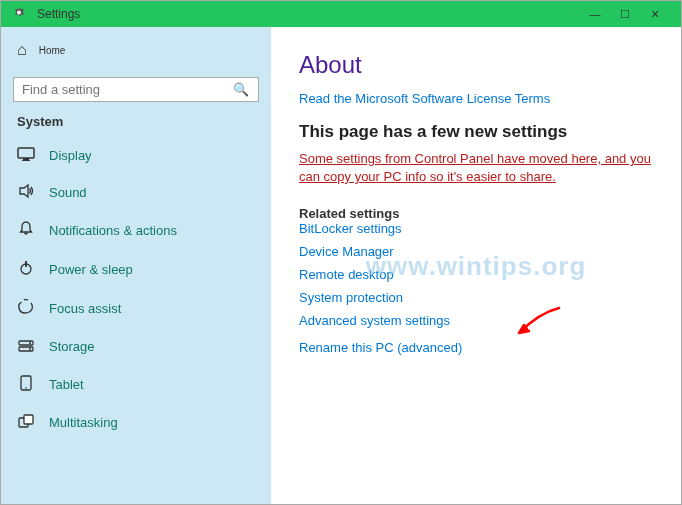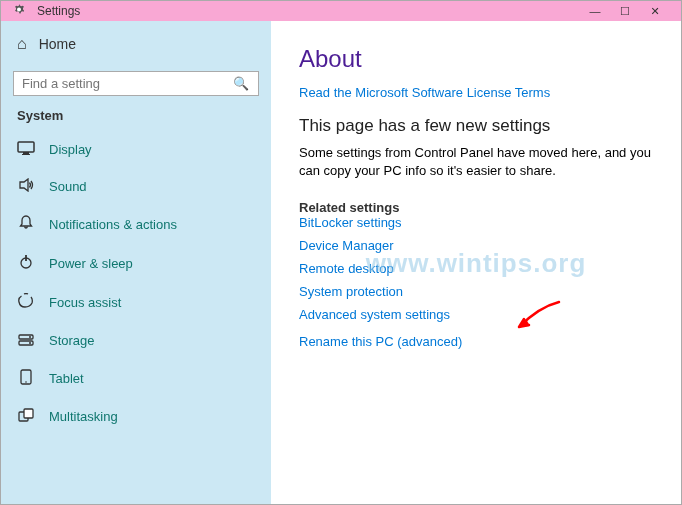--- a/index.html
+++ b/index.html
@@ -14,22 +14,22 @@
 
     
     .window {
       width: 682px;
       height: 505px;
       border: 1px solid #aaa;
       display: flex;
       flex-direction: column;
     }
     .title-bar {
-      height: 20px;
-      background: #f9a8d4;
+      height: 26px;
+      background: #22c55e;
       display: flex;
       align-items: center;
       padding: 0 12px;
       justify-content: space-between;
       flex-shrink: 0;
     }
     .title-bar-left {
       display: flex;
       align-items: center;
       gap: 8px;
@@ -78,21 +78,21 @@
       align-items: center;
       gap: 12px;
       padding: 14px 16px;
       cursor: pointer;
     }
     .sidebar-home-icon {
       font-size: 16px;
       color: #333;
     }
     .sidebar-home-label {
-      font-size: 14px;
+      font-size: 10px;
       color: #333;
     }
     .search-box {
       margin: 4px 12px 8px 12px;
       display: flex;
       align-items: flex-end;
       background: #fff;
       border: 1px solid #aaa;
       padding: 4px 8px;
       gap: 6px;
@@ -148,29 +148,30 @@
     .ms-license-link {
       color: #0078d7;
       font-size: 13px;
       cursor: pointer;
       text-decoration: none;
       display: block;
       margin-bottom: 16px;
     }
     .new-settings-heading {
       font-size: 17px;
-      font-weight: 400;
+      font-weight: 700;
       color: #222;
       margin-bottom: 8px;
     }
     .new-settings-desc {
       font-size: 13px;
-      color: #000000;
+      color: #b91c1c;
       margin-bottom: 20px;
       line-height: 1.4;
+      text-decoration: underline;
     }
     .related-settings-heading {
       font-size: 13px;
       font-weight: 600;
       color: #333;
     }
     .related-link {
       display: block;
       color: #0078d7;
       font-size: 13px;

